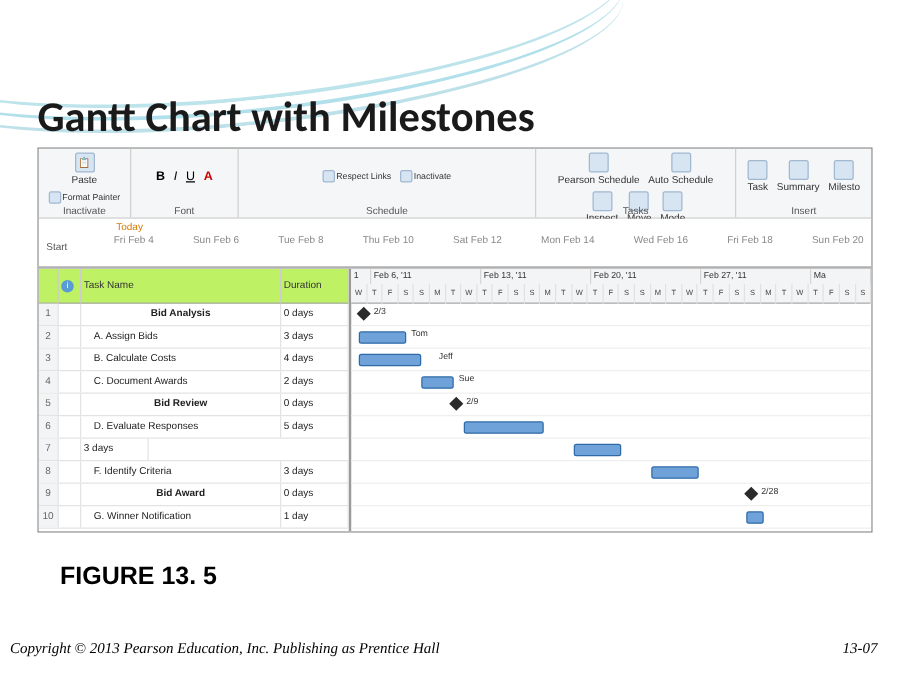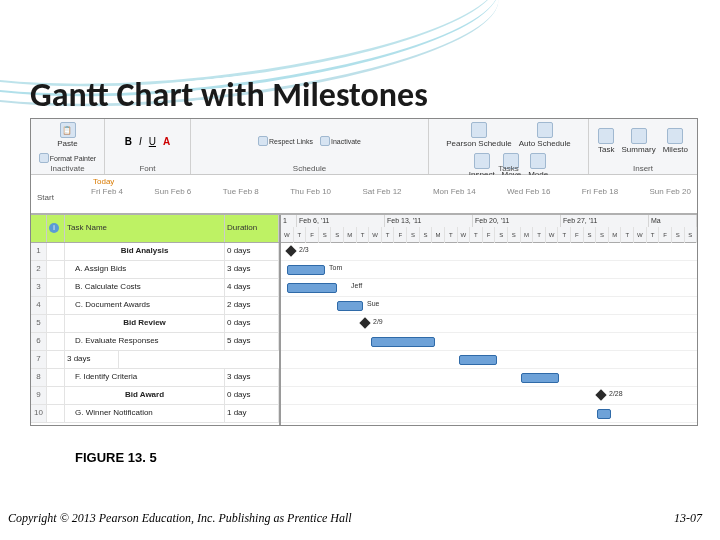--- a/index.html
+++ b/index.html
@@ -57,21 +57,21 @@
   .row .col-name { text-indent: 8px; }
   .row.summary .col-name { font-weight: 600; text-indent: 0; text-align: center; }
 
   
   .chartrows { position: absolute; left: 0; right: 0; top: 28px; }
   .crow { height: 18px; border-bottom: 1px solid #efefef; position: relative; }
   .crow .bar { position: absolute; top: 4px; height: 10px; background: #6ea2d8; border: 1px solid #2f6aa8; border-radius: 2px; }
   .crow .diamond { position: absolute; top: 4px; width: 8px; height: 8px; background: #2a2a2a; transform: rotate(45deg); }
   .crow .label { position: absolute; top: 3px; font-size: 7px; color: #333; }
 
-  .figlabel { position: absolute; left: 48px; top: 450px; font-size: 13px; font-family: Arial, sans-serif; font-weight: bold; color: #000; margin-left: 27px; }
+  .figlabel { position: absolute; left: 48px; top: 450px; font-size: 20px; font-family: Arial, sans-serif; font-weight: bold; color: #000; }
   .copyright { position: absolute; left: 8px; bottom: 14px; font-size: 12px; font-style: italic; font-family: Georgia, serif; }
   .pagenum { position: absolute; right: 18px; bottom: 14px; font-size: 12px; font-style: italic; font-family: Georgia, serif; }
 </style>
 </head>
 <body>
 
 <div class="swoosh"></div>
 <div class="swoosh s2"></div>
 <div class="swoosh s3"></div>
 

